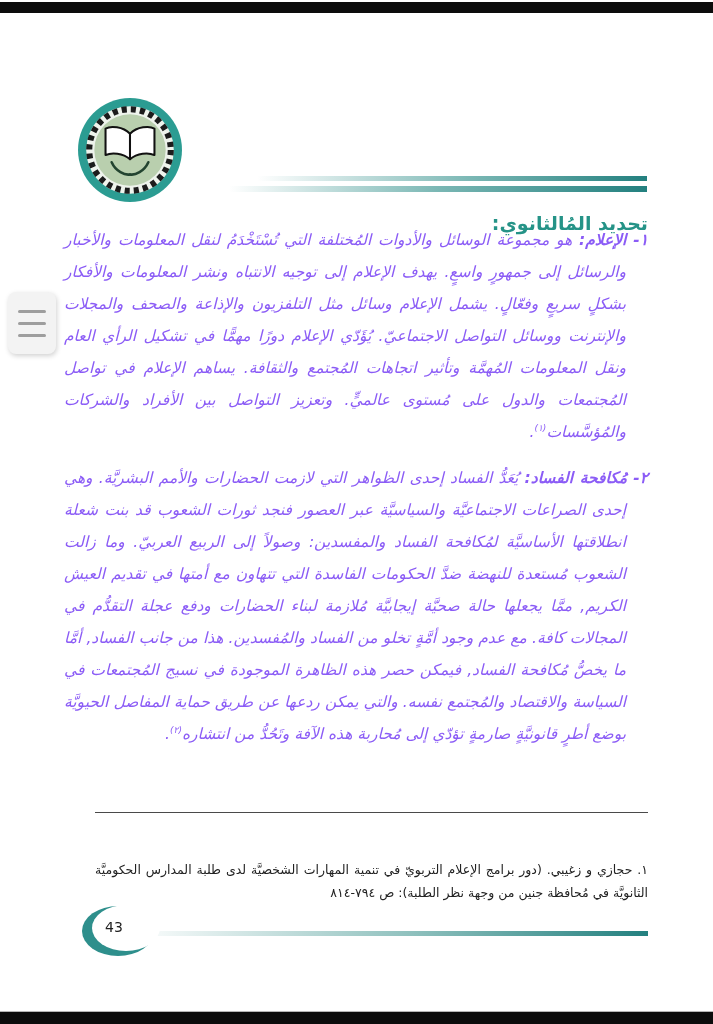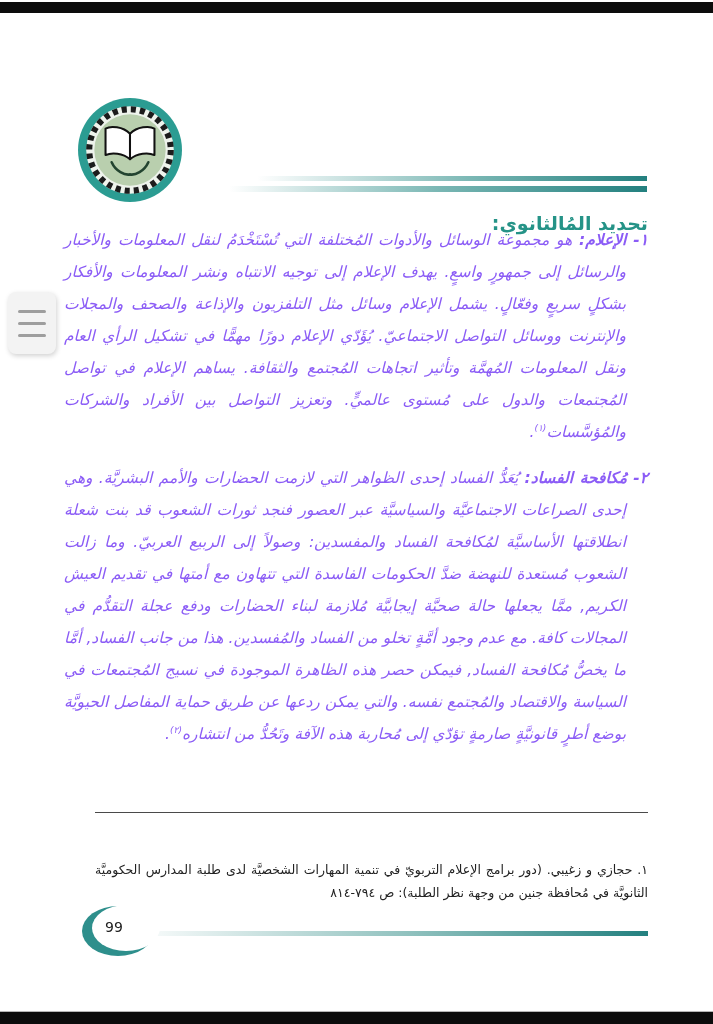--- a/index.html
+++ b/index.html
@@ -85,21 +85,21 @@
   <p class="footnote">١. حجازي و زغيبي. (دور برامج الإعلام التربويّ في تنمية المهارات الشخصيَّة لدى طلبة المدارس الحكوميَّة الثانويَّة في مُحافظة جنين من وجهة نظر الطلبة): ص ٧٩٤-٨١٤</p>
 </div>
 
 <div class="pagefoot-line"></div>
 <div class="crescent">
   <svg viewBox="0 0 82 58" width="82" height="58">
     <ellipse cx="38" cy="28" rx="36" ry="25" fill="#2e8f8c"></ellipse>
     <ellipse cx="46" cy="25" rx="34" ry="23" fill="#ffffff"></ellipse>
   </svg>
 </div>
-<div class="pagenum">99</div>
+<div class="pagenum">43</div>
 
 <div class="handle">
   <span style="display:contents">
     <span class="hline"></span>
     <span class="hline"></span>
     <span class="hline"></span>
   </span>
 </div>
 
 <div class="black-bar-bottom"></div>

